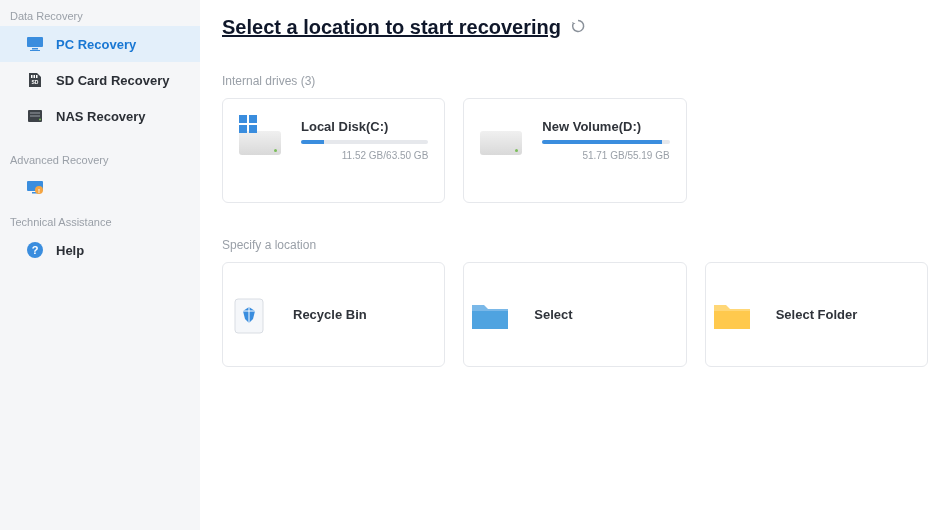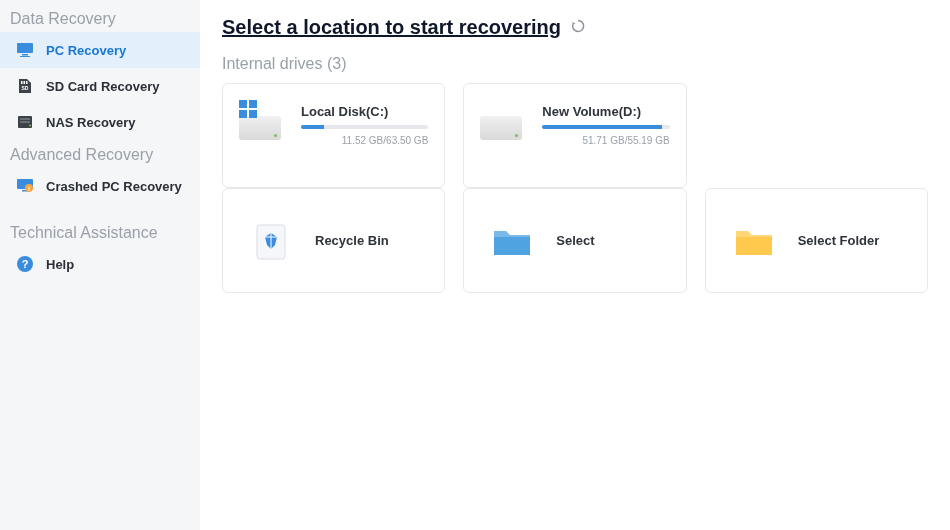--- a/index.html
+++ b/index.html
@@ -1,41 +1,41 @@
 <!DOCTYPE html>
 <html><head>
   <meta charset="utf-8">
   <style>
     * { margin: 0; padding: 0; box-sizing: border-box; }
     body { font-family: -apple-system, BlinkMacSystemFont, "Segoe UI", Arial, sans-serif; background: #fff; display: flex; width: 950px; height: 530px; overflow: hidden; }
     
     .sidebar { width: 200px; background: #f5f6f8; padding-top: 4px; }
-    .sidebar-section-label { font-size: 16px; color: #9aa0a8; padding: 6px 10px 4px 10px; }
-    .sidebar-item { display: flex; align-items: center; padding: 9px 10px 9px 16px; cursor: pointer; font-size: 13px; color: #2b2f36; }
+    .sidebar-section-label { font-size: 11px; color: #9aa0a8; padding: 6px 10px 4px 10px; }
+    .sidebar-item { display: flex; align-items: center; padding: 9px 10px 9px 26px; cursor: pointer; font-size: 13px; color: #2b2f36; }
     .sidebar-item.active { background: #e3effa; color: #1977d3; }
     .sidebar-item .icon { width: 18px; height: 18px; margin-right: 12px; display: inline-flex; align-items: center; justify-content: center; }
     .sidebar-item-label { font-weight: 600; }
     
     .main { flex: 1; padding: 16px 22px; }
     .page-title { font-size: 20px; font-weight: 600; color: #0f172a; display: flex; align-items: center; gap: 10px; text-decoration: underline; }
     .refresh-icon { color: #7e858f; font-size: 14px; cursor: pointer; }
     
-    .section-label { font-size: 16px; color: #9aa0a8; margin: 16px 0 10px 0; }
+    .section-label { font-size: 12px; color: #9aa0a8; margin: 35px 0 10px 0; }
     
     .drive-grid { display: grid; grid-template-columns: 1fr 1fr 1fr; gap: 18px; }
     .drive-card { border: 1px solid #e6e8ec; border-radius: 6px; padding: 18px 16px 28px 16px; display: flex; align-items: flex-start; gap: 14px; cursor: pointer; min-height: 105px; }
     .drive-icon { width: 48px; height: 38px; flex-shrink: 0; position: relative; }
     .drive-info { flex: 1; padding-top: 2px; }
     .drive-name { font-size: 13px; font-weight: 600; color: #2f333a; margin-bottom: 6px; }
     .drive-bar { width: 100%; height: 4px; background: #e6e8ec; border-radius: 2px; margin-bottom: 6px; overflow: hidden; }
     .drive-bar-fill { height: 100%; background: #3a8dde; }
     .drive-stats { font-size: 10px; color: #9aa0a8; text-align: right; }
     
     .location-grid { display: grid; grid-template-columns: 1fr 1fr 1fr; gap: 18px; }
-    .location-card { border: 1px solid #e6e8ec; border-radius: 6px; padding: 24px 26px; display: flex; align-items: center; gap: 22px; cursor: pointer; min-height: 105px; }
+    .location-card { border: 1px solid #e6e8ec; border-radius: 6px; padding: 24px 4px; display: flex; align-items: center; gap: 22px; cursor: pointer; min-height: 105px; }
     .location-icon { width: 44px; height: 44px; flex-shrink: 0; }
     .location-name { font-size: 13px; font-weight: 600; color: #2f333a; }
     
     
     .drive-shape { width: 42px; height: 24px; background: linear-gradient(#f0f0f0, #d9d9d9); border-radius: 3px; position: absolute; bottom: 0; }
     .drive-shape::after { content: ""; position: absolute; bottom: 3px; right: 4px; width: 3px; height: 3px; background: #7bbd5a; border-radius: 50%; }
     .win-overlay { position: absolute; top: -2px; left: 0; width: 18px; height: 18px; }
     .warn-overlay { position: absolute; bottom: -4px; left: -2px; width: 14px; height: 14px; background: #f5c542; border-radius: 50%; border: 1px solid #fff; }
   </style>
 </head>
@@ -73,35 +73,34 @@
       <svg width="18" height="18" viewBox="0 0 18 18">
           <rect x="2" y="3" width="14" height="12" rx="1" fill="#3d4248"></rect>
           <rect x="4" y="5" width="10" height="2" fill="#6a6f76"></rect>
           <rect x="4" y="8" width="10" height="2" fill="#6a6f76"></rect>
           <circle cx="14" cy="12.5" r="1" fill="#7bbd5a"></circle>
         </svg>
     </span>
     <span class="sidebar-item-label">NAS Recovery</span>
   </div>
 
-  <div class="sidebar-section-label" style="">Advanced Recovery</div>
+  <div class="sidebar-section-label" style="margin-top:14px">Advanced Recovery</div>
 
   <div class="sidebar-item">
     <span class="icon">
       <svg width="18" height="18" viewBox="0 0 18 18">
           <rect x="1" y="2" width="16" height="10" rx="1" fill="#3a8dde"></rect>
           <rect x="6" y="13" width="6" height="1.5" fill="#3a8dde"></rect>
           <circle cx="13" cy="11" r="4" fill="#f5a542"></circle>
           <text x="13" y="13.5" font-size="6" fill="#fff" text-anchor="middle" font-weight="bold">!</text>
         </svg>
     </span>
-    <span class="sidebar-item-label">Crashed PC Recovery</span>
   </div>
 
-  <div class="sidebar-section-label" style="margin-top:14px">Technical Assistance</div>
+  <div class="sidebar-section-label" style="margin-top:4px">Technical Assistance</div>
 
   <div class="sidebar-item">
     <span class="icon">
       <svg width="18" height="18" viewBox="0 0 18 18">
           <circle cx="9" cy="9" r="8" fill="#3a8dde"></circle>
           <text x="9" y="13" font-size="11" fill="#fff" text-anchor="middle" font-weight="bold">?</text>
         </svg>
     </span>
     <span class="sidebar-item-label">Help</span>
   </div>
@@ -150,20 +149,21 @@
         <div class="drive-name">New Volume(D:)</div>
         <div class="drive-bar">
             <div class="drive-bar-fill" style="width:94%"></div>
           </div>
         <div class="drive-stats">51.71 GB/55.19 GB</div>
       </div>
     </div>
 
   </div>
 
+  <div class="section-label">Specify a location</div>
 
   <div class="location-grid">
     <div class="location-card">
       <span class="location-icon">
         <svg width="44" height="44" viewBox="0 0 44 44">
             <rect x="8" y="6" width="28" height="34" rx="3" fill="#f5f7fa" stroke="#d9dde3"></rect>
             <path d="M16 18 L22 14 L28 18 L26 26 L22 30 L18 26 Z" fill="#3a8dde"></path>
             <path d="M22 14 L22 30 M16 18 L28 18" stroke="#fff" stroke-width="1"></path>
           </svg>
       </span>

